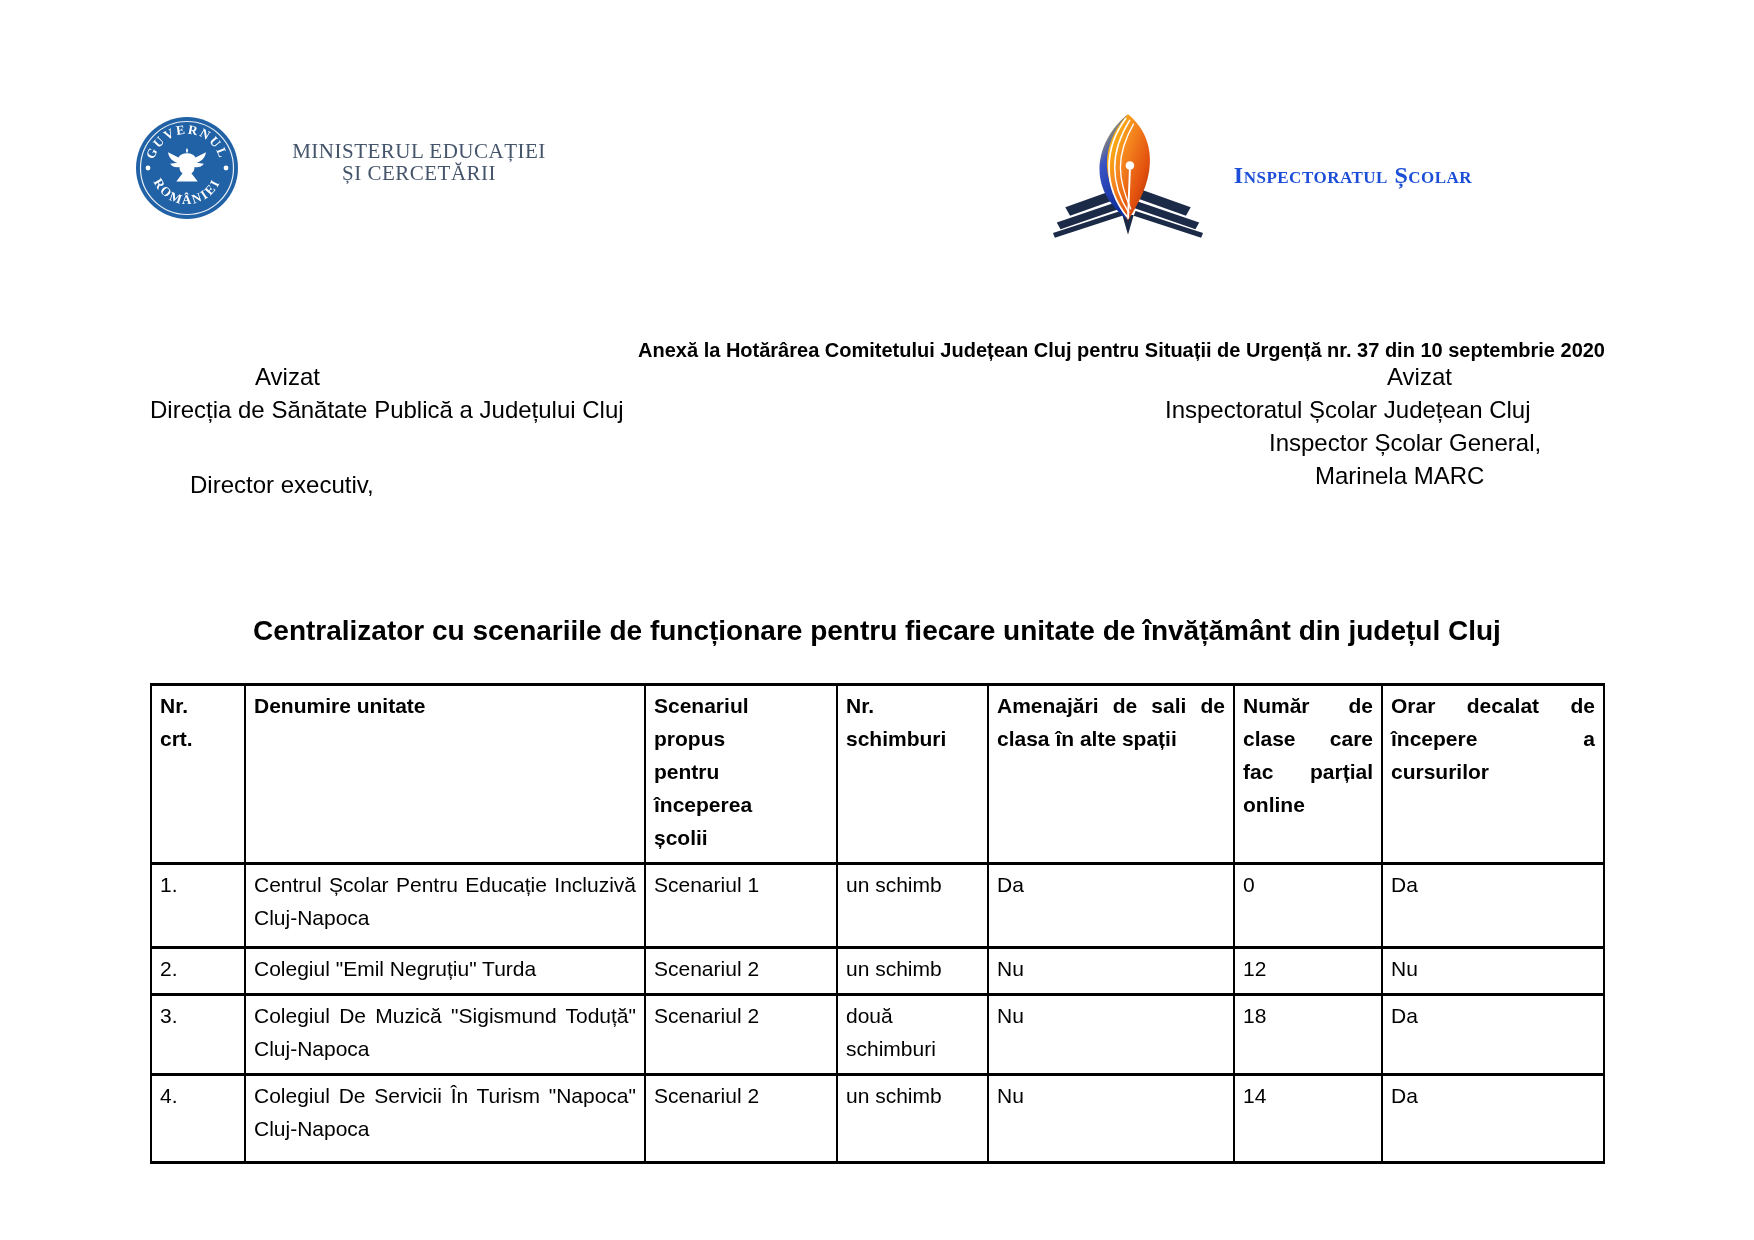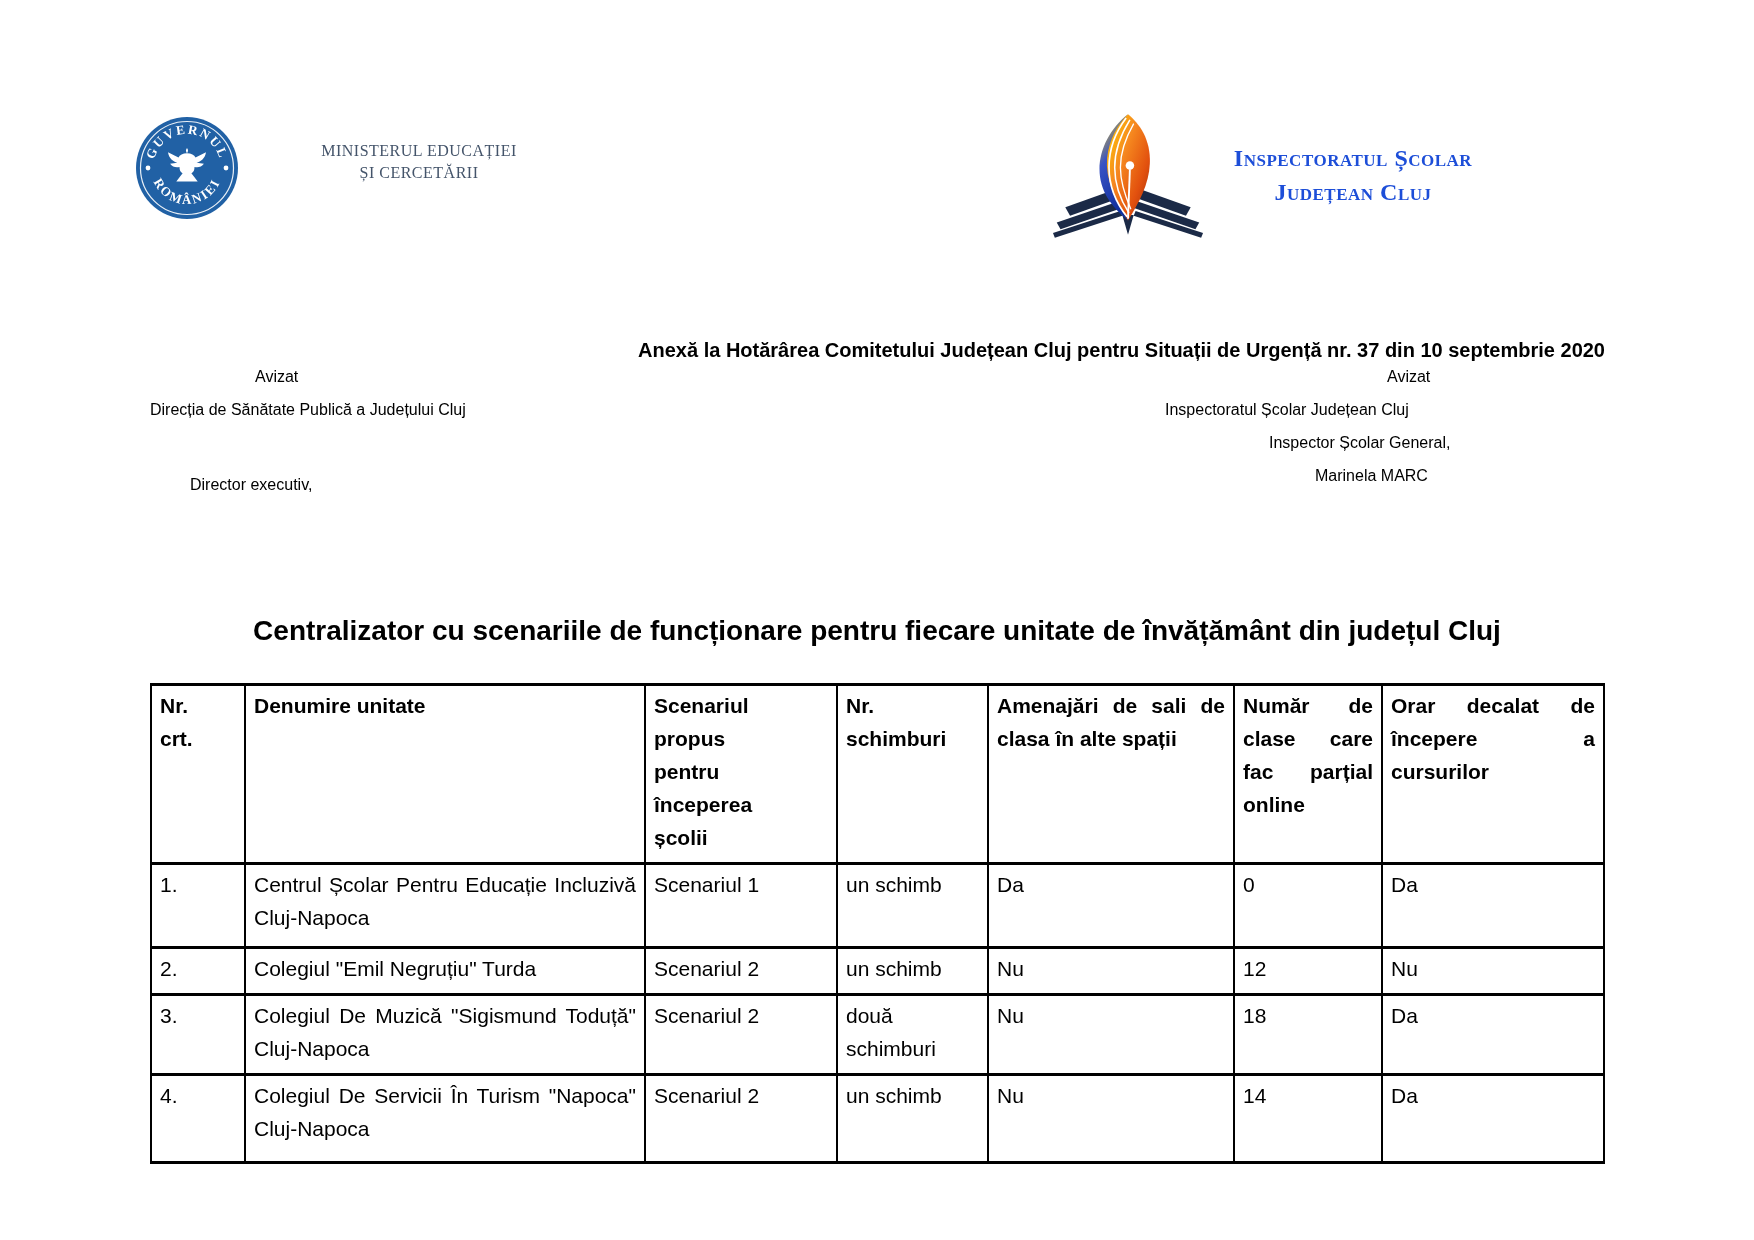--- a/index.html
+++ b/index.html
@@ -5,33 +5,33 @@
   html,body{margin:0;padding:0;}
   body{
     width:1754px;height:1240px;position:relative;background:#ffffff;
     font-family:"Liberation Sans",sans-serif;color:#000;overflow:hidden;
   }
 
   
   .logo-left{position:absolute;left:135px;top:116px;display:flex;align-items:flex-start;gap:30px;}
   .seal{width:104px;height:104px;display:block;}
   .ministry-text{margin-top:24px;width:300px;text-align:center;
-    font-family:"Liberation Serif",serif;color:#44546a;font-size:16px;line-height:22px;letter-spacing:0.5px;}
+    font-family:"Liberation Serif",serif;color:#44546a;font-size:21px;line-height:22px;letter-spacing:0.5px;}
   .logo-right{position:absolute;left:1052px;top:106px;display:flex;align-items:center;gap:4px;}
   .penbook{width:152px;height:138px;display:block;}
   .inspectorate-text{width:290px;text-align:center;font-family:"Liberation Serif",serif;
     font-variant:small-caps;font-weight:700;font-size:24px;line-height:34px;color:#1d4ed8;letter-spacing:0.5px;}
 
   
   .annex-heading{position:absolute;left:150px;top:336px;width:1455px;text-align:right;
     font-weight:bold;font-size:20px;line-height:28px;}
 
   
   .approvals{position:absolute;left:150px;top:360px;width:1455px;display:flex;justify-content:space-between;
-    font-size:16px;line-height:33px;}
+    font-size:24px;line-height:33px;}
   .approval-block{display:block;}
   .approval-left{width:560px;}
   .approval-right{width:440px;}
   .line{white-space:nowrap;}
   .approval-left .avizat{padding-left:105px;}
   .approval-left .role{padding-left:40px;margin-top:42px;}
   .approval-left .name{padding-left:15px;}
   .approval-right .avizat{padding-left:222px;}
   .approval-right .role{padding-left:104px;}
   .approval-right .name{padding-left:150px;}
@@ -112,21 +112,20 @@
       <path d="M80,6 C70,16 60,32 58,52 C56,74 66,95 80,118 C92,98 102,80 103,58 C104,32 92,16 80,6 Z" fill="url(#nibGrad)"></path>
       <path d="M78,10 C66,26 60,44 60,62 C60,82 68,100 79,114" fill="none" stroke="#ffffff" stroke-width="1.8"></path>
       <path d="M82,12 C72,28 66,46 66,62 C66,80 72,96 81,110" fill="none" stroke="#ffffff" stroke-width="1.6"></path>
       <path d="M86,16 C78,30 72,46 72,62 C72,78 77,92 83,106" fill="none" stroke="#ffffff" stroke-width="1.4"></path>
       <circle cx="82" cy="60" r="4.5" fill="#ffffff"></circle>
       <path d="M82,64 L80,116" stroke="#ffffff" stroke-width="2"></path>
     </g>
   </svg>
   <div class="inspectorate-text">
     <div>Inspectoratul Școlar</div>
-    <div>Județean Cluj</div>
   </div>
 </div>
 
 <div class="annex-heading">Anexă la Hotărârea Comitetului Județean Cluj pentru Situații de Urgență nr. 37 din 10 septembrie 2020</div>
 
 <div class="approvals">
   <div class="approval-block approval-left">
     <div class="line avizat">Avizat</div>
     <div class="line org">Direcția de Sănătate Publică a Județului Cluj</div>
     <div class="line role">Director executiv,</div>

